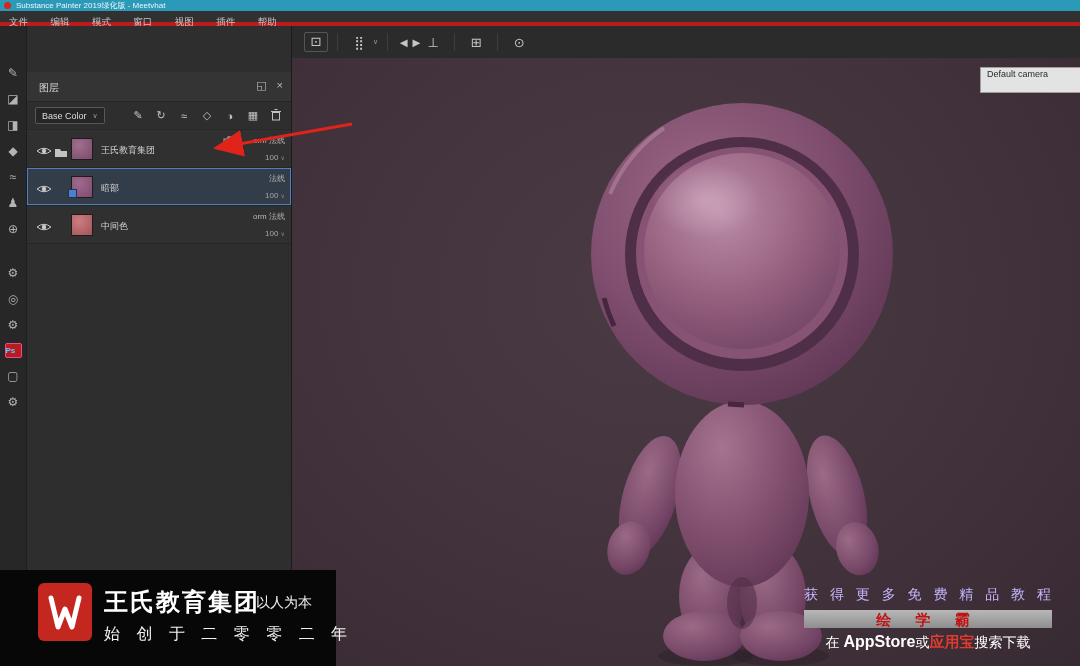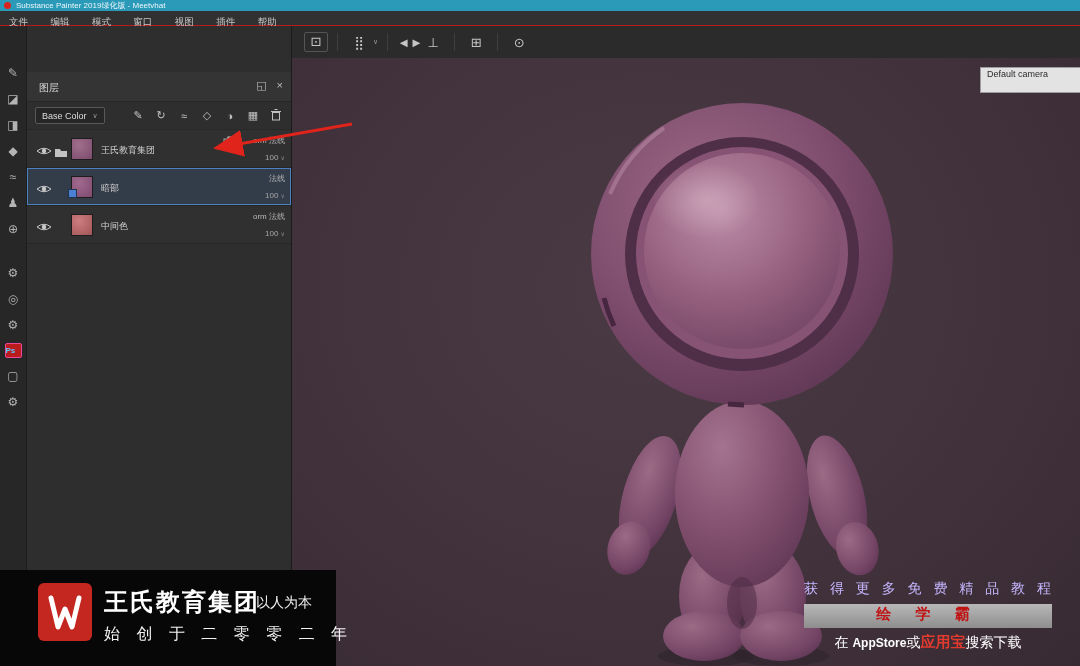--- a/index.html
+++ b/index.html
@@ -6,21 +6,21 @@
   html,body { width:1080px; height:666px; }
   body { font-family:"Liberation Sans","DejaVu Sans",sans-serif; background:#222; overflow:hidden; position:relative; }
   #app { position:absolute; inset:0; width:1080px; height:666px; background:#2e2e2e; }
 
   
   .titlebar { position:absolute; top:0; left:0; right:0; height:11px; background:#2a9ab8; }
   .titlebar .appdot { position:absolute; left:4px; top:2px; width:7px; height:7px; border-radius:50%; background:#d8241c; }
   .titlebar .ttext { position:absolute; left:16px; top:0; font-size:8px; line-height:11px; color:#eaf6fa; white-space:nowrap; }
 
   
-  .menubar { position:absolute; top:11px; left:0; right:0; height:15px; background:#313131; border-bottom:1px solid #b91c1c; }
+  .menubar { position:absolute; top:11px; left:0; right:0; height:15px; background:#313131; border-bottom:4px solid #b91c1c; }
   .menubar span { display:inline-block; padding:0 9px; font-size:9.5px; line-height:15px; color:#c8c8c8; cursor:default; }
 
   
   .toolstrip { position:absolute; top:26px; left:0; bottom:0; width:27px; background:#272727; border-right:1px solid #1e1e1e; display:flex; flex-direction:column; align-items:center; padding-top:34px; }
   .toolstrip .tool { width:27px; height:26px; text-align:center; line-height:26px; color:#b4b4b4; font-size:12px; }
   .toolstrip .grp-gap { height:18px; }
   .ps-box { width:17px; height:15px; background:#b91c1c; border:1px solid #ec4899; color:#5ac8ff; font-size:8px; font-weight:bold; line-height:13px; border-radius:2px; margin:5px 0; }
 
   
   .layers-panel { position:absolute; top:26px; left:27px; bottom:0; width:265px; background:#2e2e2e; border-right:1px solid #1b1b1b; }
@@ -64,23 +64,23 @@
   
   .wm-left { position:absolute; left:0; bottom:0; width:336px; height:96px; background:#070707; }
   .wm-logo { position:absolute; left:38px; top:13px; width:54px; height:58px; background:#c4271f; border-radius:6px; }
   .wm-brand { position:absolute; left:104px; top:16px; font-size:24px; font-weight:bold; color:#ffffff; letter-spacing:2px; white-space:nowrap; }
   .wm-tagline { position:absolute; left:256px; top:24px; font-size:14px; color:#f0f0f0; white-space:nowrap; }
   .wm-line2 { position:absolute; left:104px; top:54px; font-size:16px; color:#f2f2f2; letter-spacing:6px; white-space:nowrap; }
 
   
   .wm-right { position:absolute; right:28px; bottom:14px; width:248px; text-align:center; }
   .wm-r-line1 { font-size:14px; color:#c4b5fd; letter-spacing:4px; white-space:nowrap; }
-  .wm-r-banner { margin-top:6px; height:24px; line-height:20px; background:linear-gradient(#b8b8b8,#8e8e8e); color:#c01414; font-weight:bold; font-size:15px; letter-spacing:10px; }
+  .wm-r-banner { margin-top:6px; height:18px; line-height:20px; background:linear-gradient(#b8b8b8,#8e8e8e); color:#c01414; font-weight:bold; font-size:15px; letter-spacing:10px; }
   .wm-r-line3 { margin-top:5px; font-size:14px; color:#ffffff; white-space:nowrap; }
-  .wm-r-line3 .appstore { font-size:12px; font-weight:bold;text-align:right; }
+  .wm-r-line3 .appstore { font-size:16px; font-weight:bold;text-align:right; }
   .wm-r-line3 .store-red { color:#e23b2e; font-weight:bold; font-size:15px; }
 </style>
 </head>
 <body>
 
 <div id="app">
 
   <div class="titlebar">
     <span class="appdot"></span>
     <span class="ttext">Substance Painter 2019绿化版 - Meetvhat</span>

